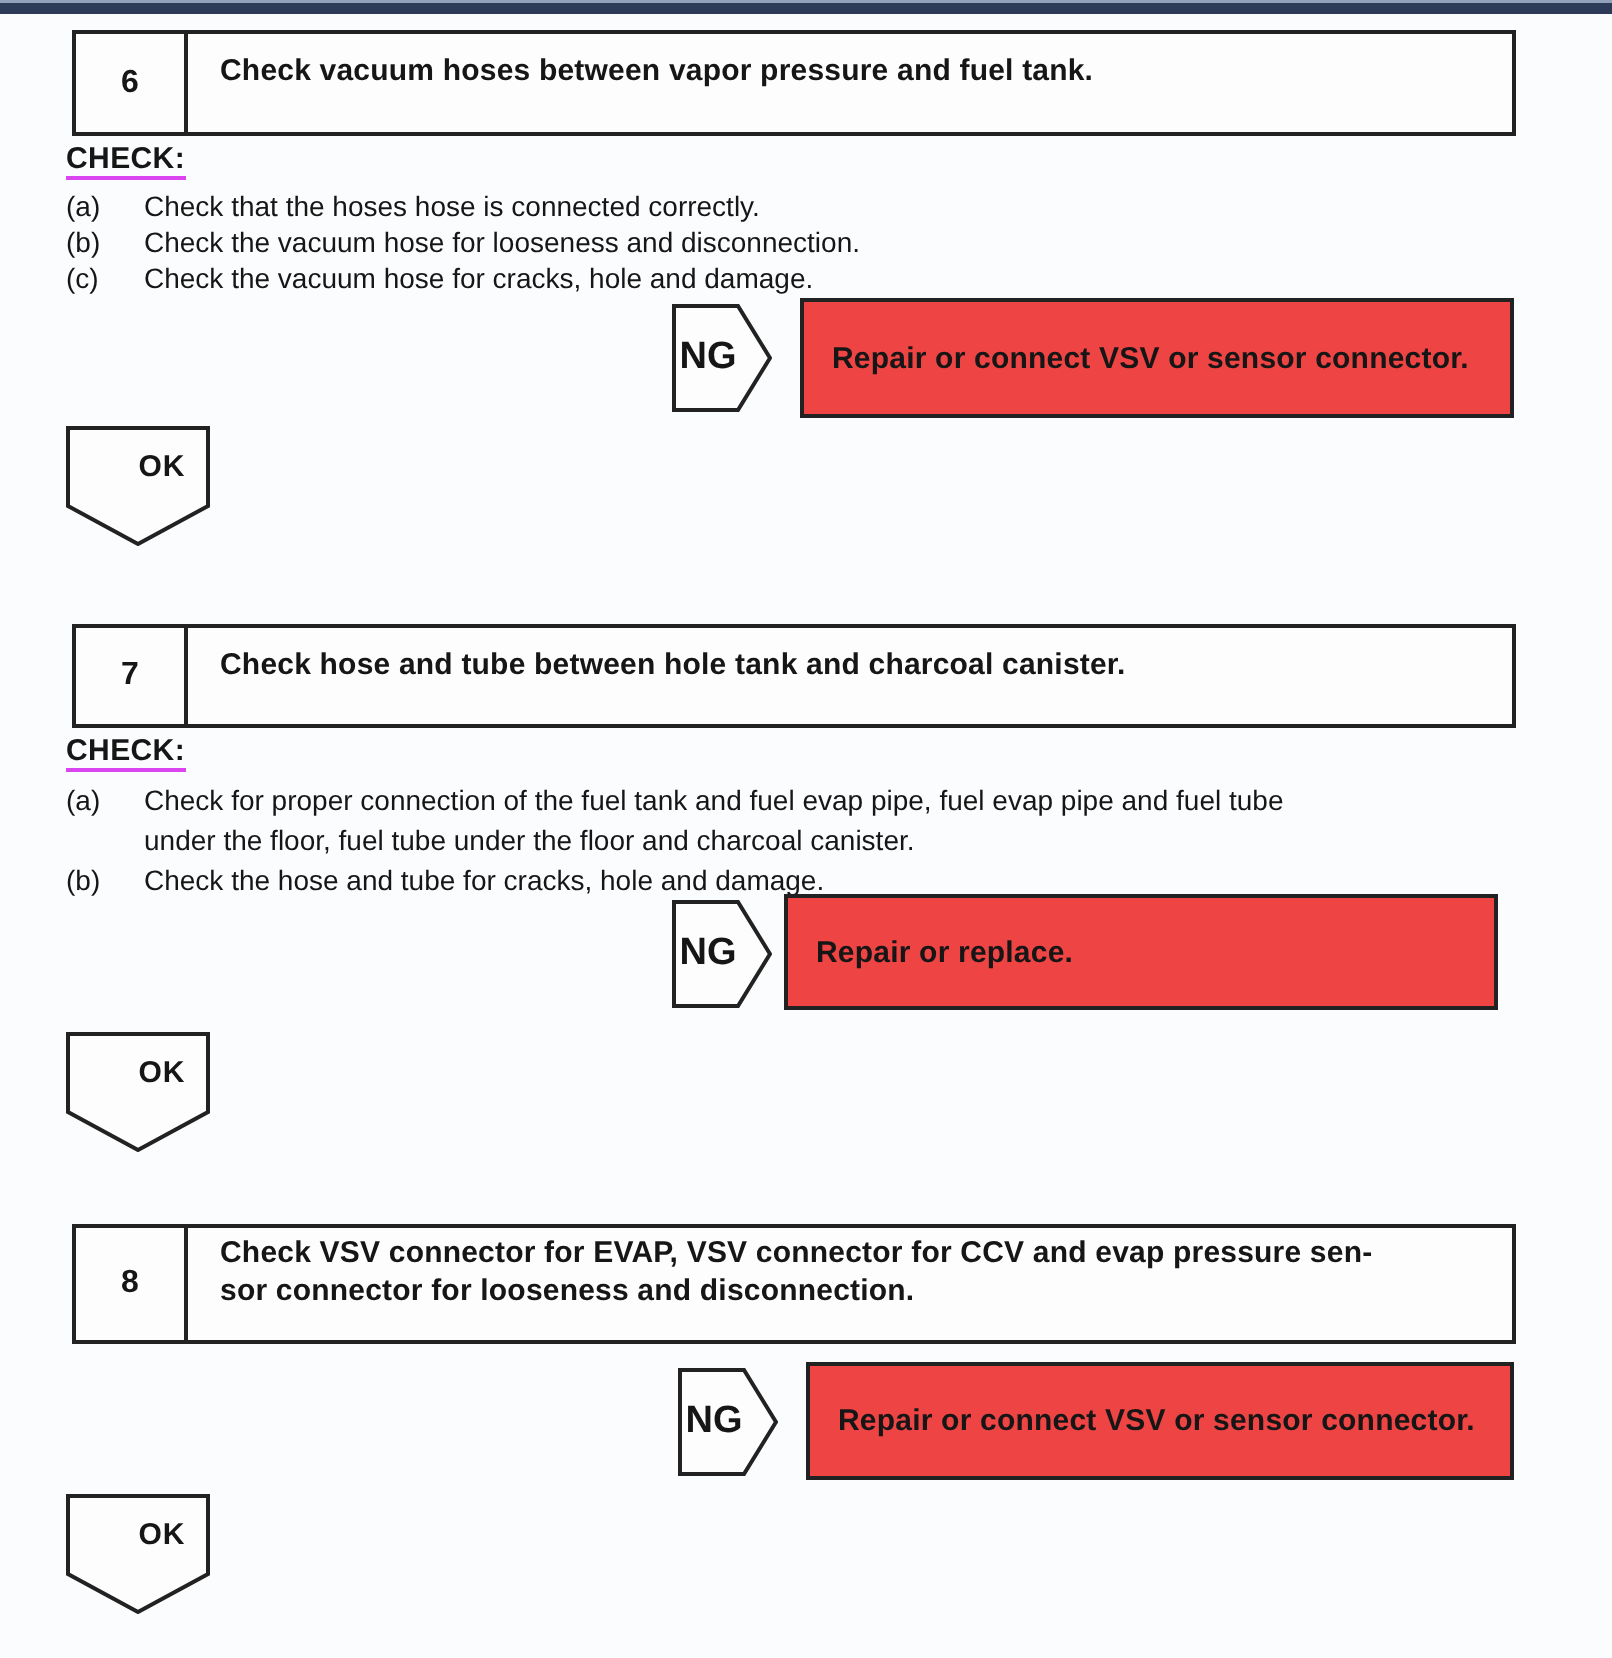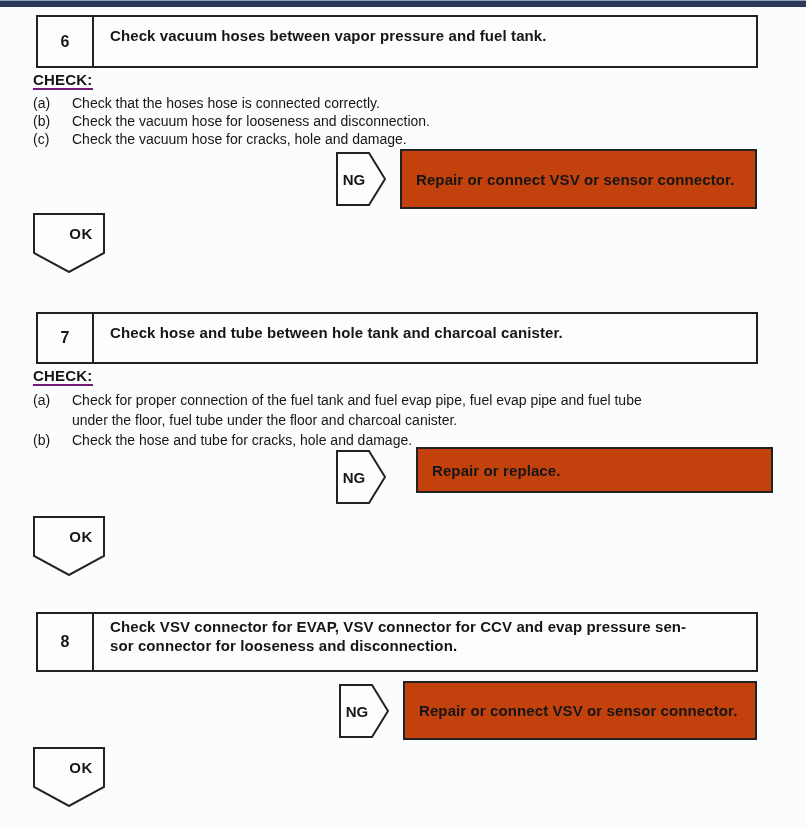--- a/index.html
+++ b/index.html
@@ -33,48 +33,48 @@
   }
   #hdr6{top:15px;height:49px;}
   #hdr7{top:312px;height:48px;}
   #hdr8{top:612px;height:56px;}
   
   .check{position:absolute;left:33px;}
   #check6{top:71px;}
   #check7{top:367px;}
   .check-h{
     font-weight:bold;font-size:15px;letter-spacing:.2px;
-    border-bottom:2px solid #701a75;display:inline-block;
+    border-bottom:2px solid #d946ef;display:inline-block;
     padding-bottom:0px;margin-bottom:4px;
   }
   .check-row{display:flex;font-size:14px;}
   #check6 .check-row{line-height:18px;}
   #check7 .check-row{line-height:20px;}
   .mk{width:39px;flex:none;}
   .tx{max-width:585px;}
   
   .ng-shape{position:absolute;width:50px;height:54px;}
   #ng6{left:336px;top:152px;}
   #ng7{left:336px;top:450px;}
   #ng8{left:339px;top:684px;}
   .ng-shape svg{position:absolute;left:0;top:0;}
   .ng-lb{
     position:absolute;left:0;top:0;width:36px;height:54px;
     display:flex;align-items:center;justify-content:center;
-    font-weight:bold;font-size:15px;
+    font-weight:bold;font-size:19px;
   }
   
   .action-box{
-    position:absolute;border:2px solid #222;background:#c2410c;
+    position:absolute;border:2px solid #222;background:#ef4444;
     display:flex;align-items:center;
     font-weight:bold;font-size:15px;letter-spacing:.1px;
     padding-left:14px;box-sizing:border-box;
   }
   #act6{left:400px;top:149px;width:357px;height:60px;}
-  #act7{left:416px;top:447px;width:357px;height:46px;text-align:right;}
+  #act7{left:392px;top:447px;width:357px;height:58px;text-align:right;}
   #act8{left:403px;top:681px;width:354px;height:59px;}
   
   .ok-shape{position:absolute;width:72px;height:60px;}
   #ok6{left:33px;top:213px;}
   #ok7{left:33px;top:516px;}
   #ok8{left:33px;top:747px;}
   .ok-shape svg{position:absolute;left:0;top:0;}
   .ok-lb{
     position:absolute;left:0;top:0;width:96px;height:40px;
     display:flex;align-items:center;justify-content:center;

